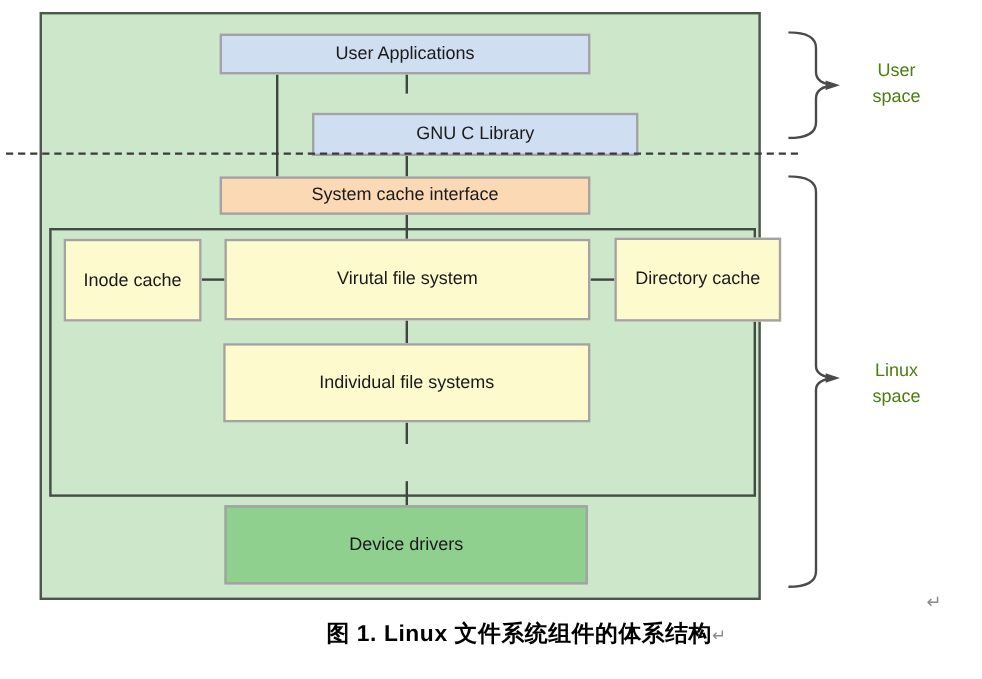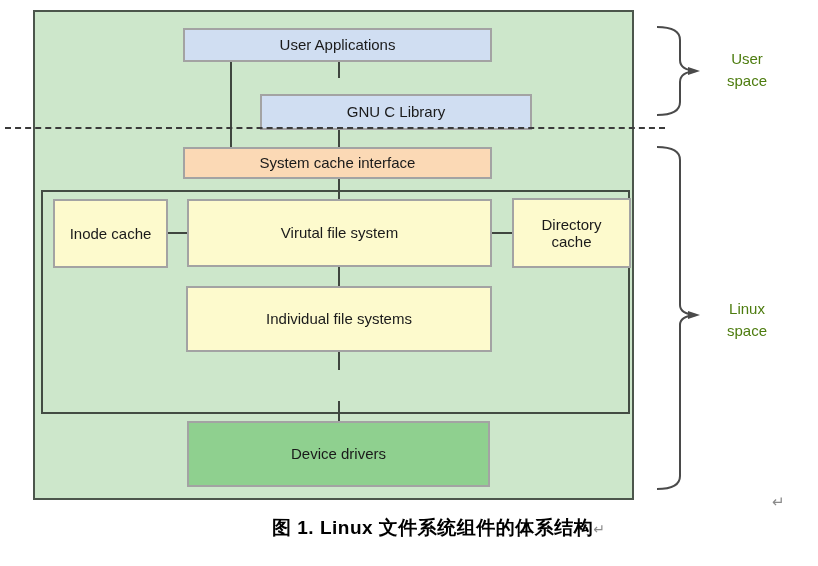--- a/index.html
+++ b/index.html
@@ -59,21 +59,21 @@
   <div class="conn-v" style="left:338px;top:352px;height:18px;"></div>
   <div class="conn-v" style="left:338px;top:401px;height:21px;"></div>
   <div class="conn-h" style="left:168px;top:232px;width:20px;"></div>
   <div class="conn-h" style="left:492px;top:232px;width:21px;"></div>
 
   <div class="box blue" style="left:183px;top:28px;width:309px;height:34px;">User Applications</div>
   <div class="box blue" style="left:260px;top:74px;width:272px;height:36px;margin-top:20px;">GNU C Library</div>
   <div class="box orange" style="left:183px;top:147px;width:309px;height:32px;">System cache interface</div>
   <div class="box yellow" style="left:187px;top:199px;width:305px;height:68px;">Virutal file system</div>
   <div class="box yellow" style="left:53px;top:199px;width:115px;height:69px;">Inode cache</div>
-  <div class="box yellow" style="left:512px;top:198px;width:119px;height:70px;padding:0 12px;">Directory cache</div>
+  <div class="box yellow" style="left:512px;top:198px;width:139px;height:70px;padding:0 12px;">Directory cache</div>
   <div class="box yellow" style="left:186px;top:286px;width:306px;height:66px;">Individual file systems</div>
   <div class="box green" style="left:187px;top:421px;width:303px;height:66px;">Device drivers</div>
 
   <div class="dashed-line"></div>
 
   <svg class="brace" style="left:654px;top:26px;" width="48" height="90" viewBox="0 0 48 90">
     <path d="M3,1 Q26,1 26,14 L26,34 Q26,44 42,45 Q26,46 26,56 L26,76 Q26,89 3,89" fill="none" stroke="#4a4a4a" stroke-width="2"></path>
     <polygon points="34,41 46,45 34,49" fill="#4a4a4a"></polygon>
   </svg>
   <div class="region-label" style="left:707px;top:48px;">

